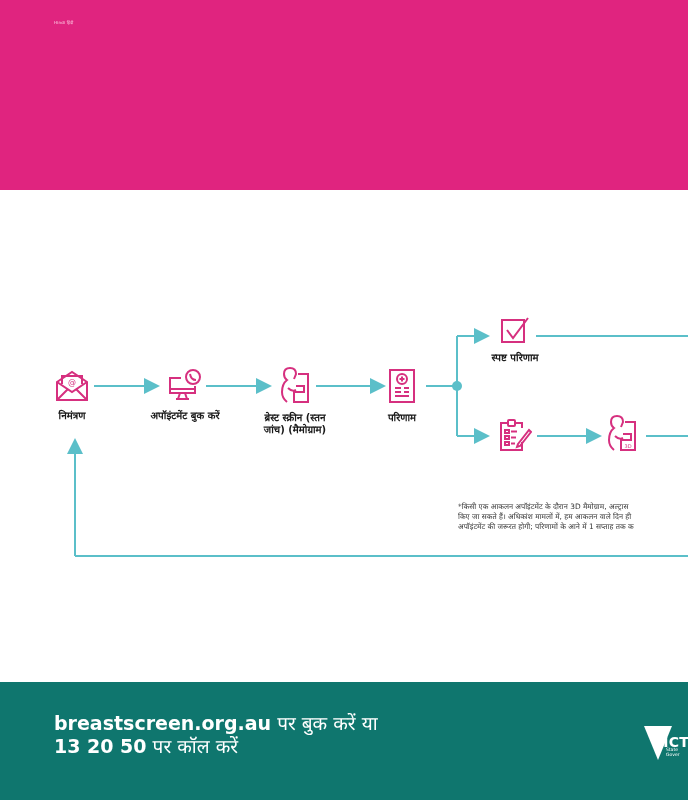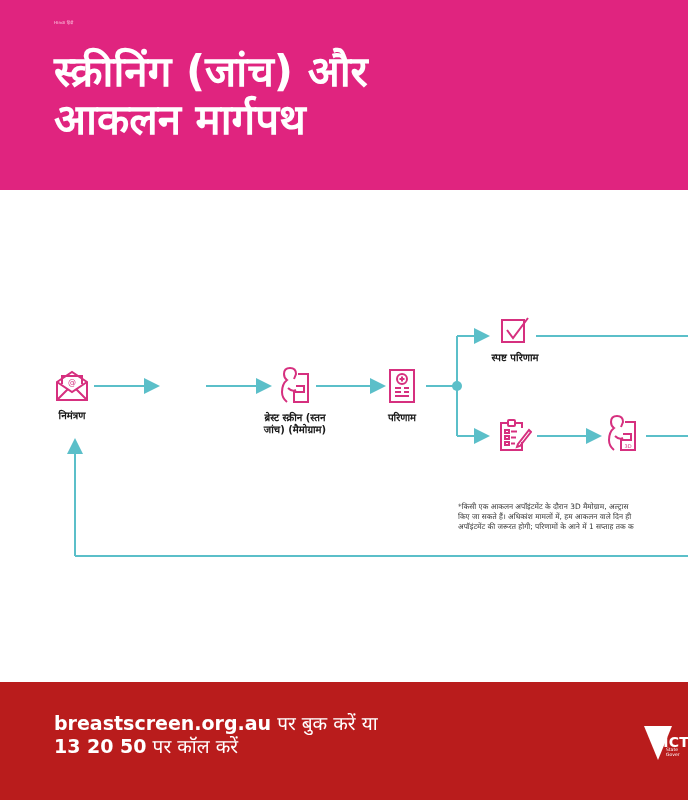--- a/index.html
+++ b/index.html
@@ -32,41 +32,37 @@
     display: block; font-size: 10px; line-height: 12px; font-weight: bold;
     color: #1a1a1a; margin-top: 8px; white-space: nowrap;
   }
   .footnote {
     position: absolute; left: 458px; top: 312px; width: 240px;
     font-size: 7.4px; line-height: 10px; color: #333; white-space: nowrap; overflow: hidden;
   }
 
   .footer {
     position: absolute; left: 0; top: 682px; width: 688px; height: 118px;
-    background: #b91c1c;
+    background: #0f766e;
   }
   .cta {
     position: absolute; left: 54px; top: 30px; color: #fff;
     font-size: 19px; line-height: 23px;
   }
   .cta .line { display: block; white-space: nowrap; }
   .cta b { font-weight: bold; }
   .logo { position: absolute; left: 644px; top: 44px; width: 60px; height: 40px; }
   .logo .word { position: absolute; left: 8px; top: 8px; color: #fff; font-weight: bold; font-size: 14px; letter-spacing: 0.3px; }
   .logo .sub { position: absolute; left: 22px; top: 21px; color: #fff; font-size: 4.5px; line-height: 5px; }
 </style>
 </head>
 <body>
 
 <div class="header">
   <div class="lang-label">Hindi हिंदी</div>
-  <h1 class="title">
-    <span>स्क्रीनिंग (जांच) और</span>
-    <span>आकलन मार्गपथ</span>
-  </h1>
 </div>
 
 <div class="diagram">
   <svg class="lines" width="688" height="492">
     <defs>
       <marker id="arr" markerWidth="8" markerHeight="8" refX="6" refY="4" orient="auto">
         <path d="M0,0 L8,4 L0,8 z" fill="#5bbfc9"></path>
       </marker>
     </defs>
     <g stroke="#5bbfc9" stroke-width="2" fill="none">
@@ -95,20 +91,32 @@
         <path d="M2,12 L17,2 L32,12 L32,30 L2,30 Z"></path>
         <path d="M7,14 L7,6 L27,6 L27,14"></path>
         <path d="M2,12 L17,22 L32,12"></path>
         <path d="M2,30 L13,19 M32,30 L21,19"></path>
       </g>
       <text x="17" y="15" font-size="8" text-anchor="middle" fill="#d6307f" font-family="DejaVu Sans, sans-serif">@</text>
     </svg>
     <span class="label">निमंत्रण</span>
   </div>
 
+  <div class="node" style="left:130px; top:178px; width:110px;">
+    <svg class="icon" width="36" height="34" viewBox="0 0 36 34">
+      <g stroke="#d6307f" stroke-width="2" fill="none">
+        <path d="M14,10 L3,10 L3,25 L28,25 L28,18"></path>
+        <path d="M3,21 L28,21"></path>
+        <path d="M13,25 L11,31 M18,25 L20,31 M9,31 L22,31"></path>
+        <circle cx="26" cy="9" r="7"></circle>
+        <path d="M23,6 q1,6 6,6"></path>
+      </g>
+    </svg>
+    <span class="label">अपॉइंटमेंट बुक करें</span>
+  </div>
 
   <div class="node" style="left:364px; top:178px; width:76px;">
     <svg class="icon" width="28" height="36" viewBox="0 0 28 36">
       <g stroke="#d6307f" stroke-width="2" fill="none">
         <rect x="2" y="2" width="24" height="32"></rect>
         <circle cx="14" cy="11" r="5"></circle>
         <path d="M14,8.5 L14,13.5 M11.5,11 L16.5,11"></path>
         <path d="M7,20 L13,20 M16,20 L21,20 M7,24 L13,24 M16,24 L21,24 M7,28 L21,28"></path>
       </g>
     </svg>

